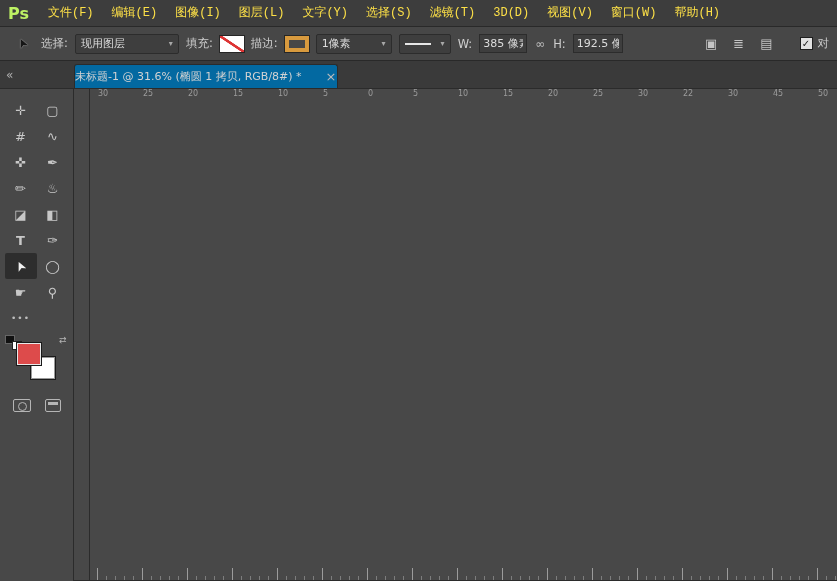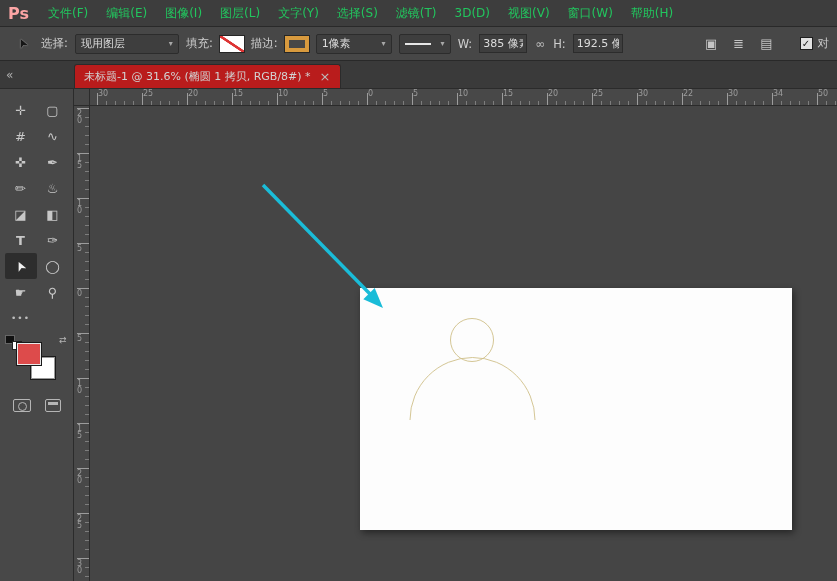--- a/index.html
+++ b/index.html
@@ -2,22 +2,22 @@
 <html><head>
 <meta charset="utf-8">
 <style>
   *{margin:0;padding:0;box-sizing:border-box;}
   html,body{width:837px;height:581px;overflow:hidden;}
   body{font-family:"DejaVu Sans","Liberation Sans",sans-serif;background:#454545;color:#cfcfcf;font-size:12px;}
   .app{position:relative;width:837px;height:581px;display:flex;flex-direction:column;background:#454545;}
 
   
   .menu-bar{flex:0 0 27px;height:27px;background:#3d3d3d;display:flex;align-items:center;border-bottom:1px solid #292929;}
-  .logo{color:#fca5a5;font-weight:bold;font-size:16px;padding:0 10px 0 8px;line-height:27px;}
-  .menu-item{padding:0 9px;font-size:12px;color:#22c55e;line-height:27px;cursor:default;white-space:nowrap;}
+  .logo{color:#bef264;font-weight:bold;font-size:16px;padding:0 10px 0 8px;line-height:27px;}
+  .menu-item{padding:0 9px;font-size:12px;color:#fde047;line-height:27px;cursor:default;white-space:nowrap;font-family:Liberation Mono, monospace;}
 
   
   .options-bar{flex:0 0 34px;height:34px;background:#474747;display:flex;align-items:center;gap:7px;padding:0 8px 0 10px;border-bottom:1px solid #292929;white-space:nowrap;}
   .cur-tool{width:24px;height:22px;display:flex;align-items:center;justify-content:center;}
   .cur-tool span{display:inline-block;transform:rotate(-115deg);color:#161616;text-shadow:0 0 1px #e8e8e8;font-size:13px;}
   .ob-label{font-size:11.5px;color:#cfcfcf;}
   .dd{height:20px;background:#3e3e3e;border:1px solid #2c2c2c;border-radius:2px;display:flex;align-items:center;padding:0 5px;gap:5px;font-size:11px;color:#ddd;}
   .dd .chev{font-size:8px;color:#a8a8a8;margin-left:auto;}
   .dd-select{width:104px;}
   .dd-strokew{width:76px;}
@@ -29,21 +29,21 @@
   .num-field.h{width:50px;}
   .link-ic{font-size:12px;color:#bdbdbd;padding:0 1px;}
   .ob-icons{margin-left:auto;display:flex;align-items:center;gap:16px;padding-right:6px;}
   .icon-btn{font-size:13px;color:#c5c5c5;}
   .cb-group{display:flex;align-items:center;gap:5px;margin-left:14px;}
   .cb{width:13px;height:13px;background:#e2e2e2;border:1px solid #1f1f1f;color:#1a1a1a;font-size:10px;line-height:12px;text-align:center;}
 
   
   .tab-bar{flex:0 0 28px;height:28px;background:#3a3a3a;display:flex;align-items:flex-end;border-bottom:1px solid #2b2b2b;}
   .collapse{width:74px;color:#b0b0b0;font-size:12px;padding:0 0 6px 6px;align-self:flex-end;}
-  .tab{height:24px;background:#b91c1c;display:flex;align-items:center;padding:0 9px;border:1px solid #2b2b2b;border-bottom:none;border-radius:3px 3px 0 0;font-size:11px;color:#d2d2d2;gap:9px;}
+  .tab{height:24px;background:#0369a1;display:flex;align-items:center;padding:0 0;border:1px solid #2b2b2b;border-bottom:none;border-radius:3px 3px 0 0;font-size:11px;color:#d2d2d2;gap:24px;}
   .tab-close{color:#bdbdbd;font-size:13px;line-height:1;}
 
   
   .main{flex:1;display:flex;min-height:0;}
   .toolbar{flex:0 0 74px;width:74px;background:#484848;border-right:1px solid #2b2b2b;padding-top:8px;}
   .tool-grid{display:flex;flex-wrap:wrap;width:64px;margin:0 auto;}
   .tool{width:32px;height:26px;display:flex;align-items:center;justify-content:center;border-radius:2px;}
   .tool .g{font-size:13px;color:#c8c8c8;}
   .tool.sel{background:#2d2d2d;}
   .tool.sel .g{color:#f0f0f0;transform:rotate(-115deg);}
@@ -58,21 +58,21 @@
   .sw-fg{position:absolute;left:12px;top:8px;width:24px;height:22px;background:#dd4b4b;border:1px solid #e9e9e9;box-shadow:0 0 0 1px #1a1a1a;z-index:2;}
   .sw-bg{position:absolute;left:26px;top:22px;width:24px;height:22px;background:#ffffff;border:1px solid #9a9a9a;box-shadow:0 0 0 1px #1a1a1a;z-index:1;}
 
   .toolbar-bottom{margin-top:12px;display:flex;justify-content:center;align-items:center;gap:14px;}
   .qmask{width:18px;height:13px;border:1px solid #b5b5b5;border-radius:2px;position:relative;}
   .qmask::after{content:"";position:absolute;left:4px;top:1.5px;width:7px;height:7px;border:1px solid #b5b5b5;border-radius:50%;}
   .screenmode{width:16px;height:13px;border:1px solid #b5b5b5;border-radius:2px;position:relative;}
   .screenmode::after{content:"";position:absolute;left:2px;top:2px;right:2px;height:3px;background:#b5b5b5;}
 
   
-  .right-region{flex:1;display:flex;flex-direction:column;min-width:0;}
+  .right-region{flex:1;display:flex;flex-direction:row;min-width:0;}
   .ruler-row{flex:0 0 17px;display:flex;}
   .ruler-corner{flex:0 0 16px;background:#484848;border-right:1px solid #2b2b2b;border-bottom:1px solid #2b2b2b;}
   .h-ruler{flex:1;background:#484848;border-bottom:1px solid #2b2b2b;
     background-image:repeating-linear-gradient(90deg,#9c9c9c 0 1px,transparent 1px 45px),repeating-linear-gradient(90deg,#7d7d7d 0 1px,transparent 1px 9px);
     background-size:100% 12px,100% 4px;background-position:7px 100%,7px 100%;background-repeat:no-repeat;
     display:flex;align-items:flex-start;padding-left:8px;overflow:hidden;}
   .h-ruler span{flex:0 0 45px;width:45px;font-size:8px;color:#9c9c9c;line-height:10px;}
   .content-row{flex:1;display:flex;min-height:0;}
   .v-ruler{flex:0 0 16px;width:16px;background:#484848;border-right:1px solid #2b2b2b;
     background-image:repeating-linear-gradient(180deg,#9c9c9c 0 1px,transparent 1px 45px),repeating-linear-gradient(180deg,#7d7d7d 0 1px,transparent 1px 9px);
@@ -234,21 +234,21 @@
           <span>5</span>
           <span>0</span>
           <span>5</span>
           <span>10</span>
           <span>15</span>
           <span>20</span>
           <span>25</span>
           <span>30</span>
           <span>22</span>
           <span>30</span>
-          <span>34</span>
+          <span>45</span>
           <span>50</span>
         </div>
       </div>
       <div class="content-row">
         <div class="v-ruler">
           <span>20</span>
           <span>15</span>
           <span>10</span>
           <span>5</span>
           <span>0</span>

